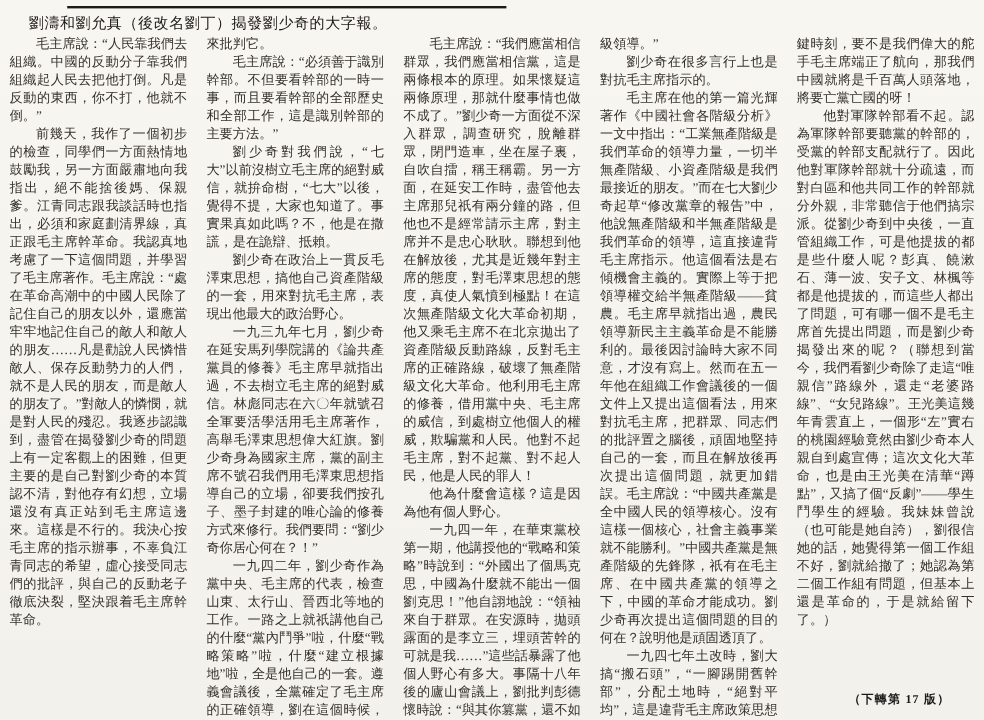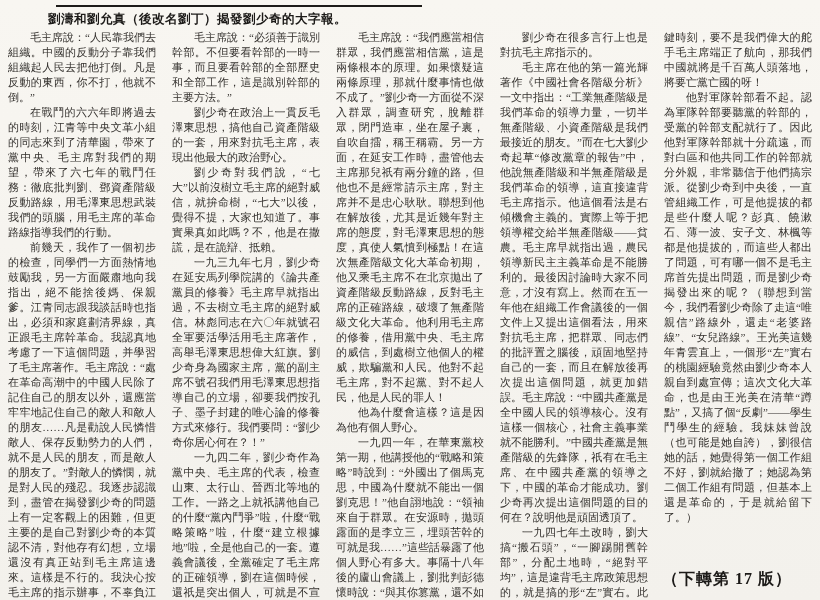--- a/index.html
+++ b/index.html
@@ -8,67 +8,68 @@
     background:#f7f5f0;
     font-family:"Liberation Serif","DejaVu Serif",serif;
     color:#2e2c2a;
     position:relative;
   }
   .page{position:absolute;inset:0;background:linear-gradient(180deg,#f8f6f1 0%,#f5f3ee 60%,#f3f1ec 100%);}
   .top-rule{
     position:absolute;top:5px;left:56px;width:366px;height:2px;background:#1d1b19;
   }
   .page-title{
-    position:absolute;top:11px;left:48px;
-    font-size:12.5px;font-weight:bold;letter-spacing:.5px;color:#1c1a18;
+    position:absolute;top:11px;left:24px;
+    font-size:12.5px;font-weight:normal;letter-spacing:.5px;color:#1c1a18;
     white-space:nowrap;
   }
   .columns{
     position:absolute;top:30px;left:8px;right:8px;bottom:0;
     display:flex;gap:16px;
   }
   .col{
     flex:1 1 0;overflow:hidden;
     font-size:11px;line-height:15px;
     text-align:justify;text-justify:inter-ideograph;
     color:#33302d;
   }
   .col p{margin:0;}
   .col p.indent{text-indent:2em;}
   .cont-note{
     position:absolute;right:28px;bottom:10px;
-    font-size:16px;font-weight:bold;color:#1c1a18;letter-spacing:1px;
+    font-size:10px;font-weight:bold;color:#1c1a18;letter-spacing:1px;
   }
 </style>
 </head>
 <body>
 
 <div class="page">
   <div class="top-rule"></div>
   <div class="page-title">劉濤和劉允真（後改名劉丁）揭發劉少奇的大字報。</div>
 
   <div class="columns">
     <div class="col">
         <p class="indent">毛主席說：“人民靠我們去組織。中國的反動分子靠我們組織起人民去把他打倒。凡是反動的東西，你不打，他就不倒。”</p>
-        <p class="indent">在戰鬥的六六年即將過去的時刻，江青等中央文革小組的同志來到了清華園，帶來了黨中央、毛主席對我們的期望，帶來了六七年的戰鬥任務：徹底批判劉、鄧資產階級反動路線，用毛澤東思想武裝我們的頭腦，用毛主席的革命路線指導我們的行動。</p>
         <p class="indent">前幾天，我作了一個初步的檢查，同學們一方面熱情地鼓勵我，另一方面嚴肅地向我指出，絕不能捨後媽、保親爹。江青同志跟我談話時也指出，必須和家庭劃清界線，真正跟毛主席幹革命。我認真地考慮了一下這個問題，并學習了毛主席著作。毛主席說：“處在革命高潮中的中國人民除了記住自己的朋友以外，還應當牢牢地記住自己的敵人和敵人的朋友……凡是勸說人民憐惜敵人、保存反動勢力的人們，就不是人民的朋友，而是敵人的朋友了。”對敵人的憐憫，就是對人民的殘忍。我逐步認識到，盡管在揭發劉少奇的問題上有一定客觀上的困難，但更主要的是自己對劉少奇的本質認不清，對他存有幻想，立場還沒有真正站到毛主席這邊來。這樣是不行的。我決心按毛主席的指示辦事，不辜負江青同志的希望，虛心接受同志們的批評，與自己的反動老子徹底決裂，堅決跟着毛主席幹革命。</p>
       </div>
     <div class="col">
+        <p class="">來批判它。</p>
         <p class="indent">毛主席說：“必須善于識別幹部。不但要看幹部的一時一事，而且要看幹部的全部歷史和全部工作，這是識別幹部的主要方法。”</p>
+        <p class="indent">劉少奇對我們說，“七大”以前沒樹立毛主席的絕對威信，就拚命樹，“七大”以後，覺得不提，大家也知道了。事實果真如此嗎？不，他是在撒謊，是在詭辯、抵賴。</p>
         <p class="indent">劉少奇在政治上一貫反毛澤東思想，搞他自己資產階級的一套，用來對抗毛主席，表現出他最大的政治野心。</p>
-        <p class="indent">劉少奇對我們說，“七大”以前沒樹立毛主席的絕對威信，就拚命樹，“七大”以後，覺得不提，大家也知道了。事實果真如此嗎？不，他是在撒謊，是在詭辯、抵賴。</p>
         <p class="indent">一九三九年七月，劉少奇在延安馬列學院講的《論共產黨員的修養》毛主席早就指出過，不去樹立毛主席的絕對威信。林彪同志在六〇年就號召全軍要活學活用毛主席著作，高舉毛澤東思想偉大紅旗。劉少奇身為國家主席，黨的副主席不號召我們用毛澤東思想指導自己的立場，卻要我們按孔子、墨子封建的唯心論的修養方式來修行。我們要問：“劉少奇你居心何在？！”</p>
         <p class="indent">一九四二年，劉少奇作為黨中央、毛主席的代表，檢查山東、太行山、晉西北等地的工作。一路之上就祇講他自己的什麼“黨內鬥爭”啦，什麼“戰略策略”啦，什麼“建立根據地”啦，全是他自己的一套。遵義會議後，全黨確定了毛主席的正確領導，劉在這個時候，還祇是突出個人，可就是不宣傳毛澤東思想。</p>
       </div>
     <div class="col">
         <p class="indent">毛主席說：“我們應當相信群眾，我們應當相信黨，這是兩條根本的原理。如果懷疑這兩條原理，那就什麼事情也做不成了。”劉少奇一方面從不深入群眾，調查研究，脫離群眾，閉門造車，坐在屋子裏，自吹自擂，稱王稱霸。另一方面，在延安工作時，盡管他去主席那兒祇有兩分鐘的路，但他也不是經常請示主席，對主席并不是忠心耿耿。聯想到他在解放後，尤其是近幾年對主席的態度，對毛澤東思想的態度，真使人氣憤到極點！在這次無產階級文化大革命初期，他又乘毛主席不在北京拋出了資產階級反動路線，反對毛主席的正確路線，破壞了無產階級文化大革命。他利用毛主席的修養，借用黨中央、毛主席的威信，到處樹立他個人的權威，欺騙黨和人民。他對不起毛主席，對不起黨、對不起人民，他是人民的罪人！</p>
         <p class="indent">他為什麼會這樣？這是因為他有個人野心。</p>
         <p class="indent">一九四一年，在華東黨校第一期，他講授他的“戰略和策略”時說到：“外國出了個馬克思，中國為什麼就不能出一個劉克思！”他自詡地說：“領袖來自于群眾。在安源時，拋頭露面的是李立三，埋頭苦幹的可就是我……”這些話暴露了他個人野心有多大。事隔十八年後的廬山會議上，劉批判彭德懷時說：“與其你篡黨，還不如我篡黨。”這句話說的是多麼坦白露骨。告訴你，劉少奇，你想要篡黨，那是白日作夢，你的野心是永遠不會得逞的。因為我們牢牢地記住了毛主席的教導：“要特別警惕象赫魯曉夫那樣的個人野心家和陰謀家，防止這樣的壞人篡奪黨和國家的各</p>
       </div>
     <div class="col">
+        <p class="">級領導。”</p>
         <p class="indent">劉少奇在很多言行上也是對抗毛主席指示的。</p>
         <p class="indent">毛主席在他的第一篇光輝著作《中國社會各階級分析》一文中指出：“工業無產階級是我們革命的領導力量，一切半無產階級、小資產階級是我們最接近的朋友。”而在七大劉少奇起草“修改黨章的報告”中，他說無產階級和半無產階級是我們革命的領導，這直接違背毛主席指示。他這個看法是右傾機會主義的。實際上等于把領導權交給半無產階級——貧農。毛主席早就指出過，農民領導新民主主義革命是不能勝利的。最後因討論時大家不同意，才沒有寫上。然而在五一年他在組織工作會議後的一個文件上又提出這個看法，用來對抗毛主席，把群眾、同志們的批評置之腦後，頑固地堅持自己的一套，而且在解放後再次提出這個問題，就更加錯誤。毛主席說：“中國共產黨是全中國人民的領導核心。沒有這樣一個核心，社會主義事業就不能勝利。”中國共產黨是無產階級的先鋒隊，祇有在毛主席、在中國共產黨的領導之下，中國的革命才能成功。劉少奇再次提出這個問題的目的何在？說明他是頑固透頂了。</p>
         <p class="indent">一九四七年土改時，劉大搞“搬石頭”，“一腳踢開舊幹部”，分配土地時，“絕對平均”，這是違背毛主席政策思想的，就是搞的形“左”實右。此事過了十幾年，他不吸取教訓，一九六四年，農村四清時，又是形“左”實右。聯想起來不是令人深省嗎？這兩次都是我們偉大的領袖毛主席糾正了。由此看來，劉少奇民主革命的關也沒過了。這一次文化大革命，正在關</p>
       </div>
     <div class="col">
         <p class="">鍵時刻，要不是我們偉大的舵手毛主席端正了航向，那我們中國就將是千百萬人頭落地，將要亡黨亡國的呀！</p>
         <p class="indent">他對軍隊幹部看不起。認為軍隊幹部要聽黨的幹部的，受黨的幹部支配就行了。因此他對軍隊幹部就十分疏遠，而對白區和他共同工作的幹部就分外親，非常聽信于他們搞宗派。從劉少奇到中央後，一直管組織工作，可是他提拔的都是些什麼人呢？彭真、饒漱石、薄一波、安子文、林楓等都是他提拔的，而這些人都出了問題，可有哪一個不是毛主席首先提出問題，而是劉少奇揭發出來的呢？（聯想到當今，我們看劉少奇除了走這“唯親信”路線外，還走“老婆路線”、“女兒路線”。王光美這幾年青雲直上，一個形“左”實右的桃園經驗竟然由劉少奇本人親自到處宣傳；這次文化大革命，也是由王光美在清華“蹲點”，又搞了個“反劇”——學生鬥學生的經驗。我妹妹曾說（也可能是她自誇），劉很信她的話，她覺得第一個工作組不好，劉就給撤了；她認為第二個工作組有問題，但基本上還是革命的，于是就給留下了。）</p>
       </div>
   </div>
 

